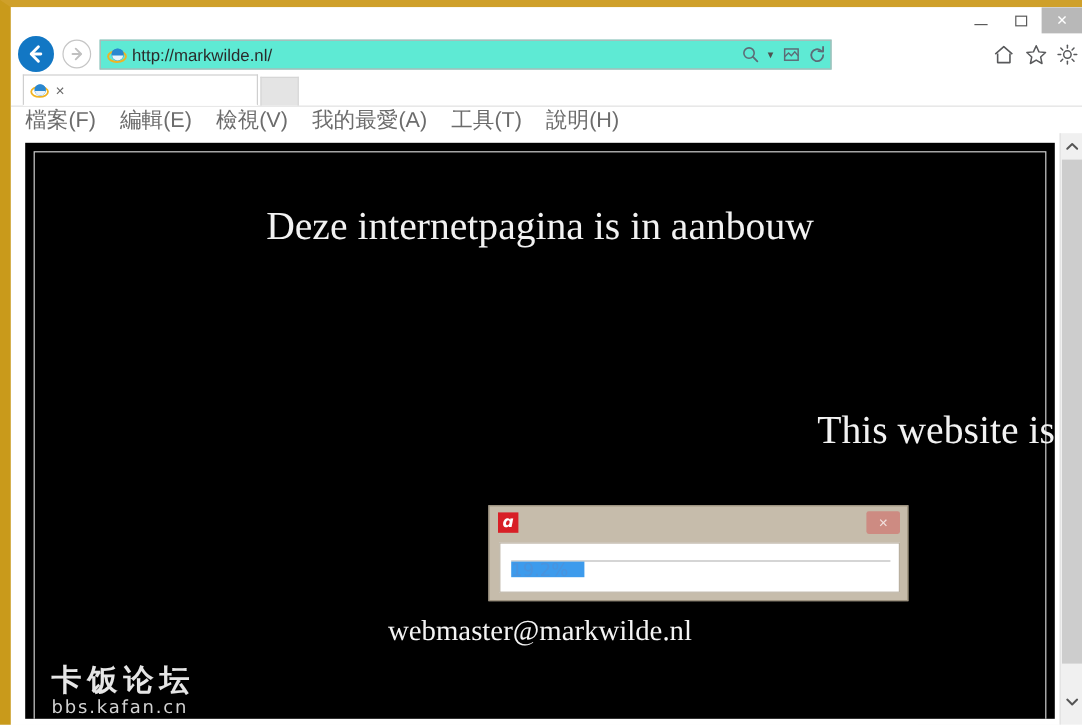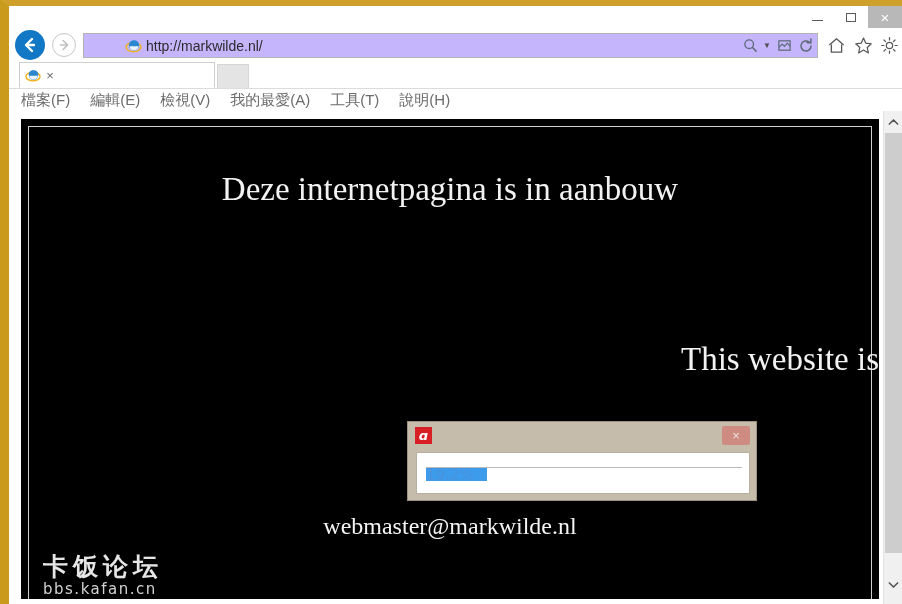--- a/index.html
+++ b/index.html
@@ -99,27 +99,26 @@
     width: 24px; height: 24px;
     border-radius: 50%;
     border: 1px solid #c6c6c6;
     box-sizing: border-box;
     display: flex; align-items: center; justify-content: center;
     background: #ffffff;
   }
   #address-box {
     position: absolute;
     left: 74px; top: 5px;
-    width: 735px; height: 25px;
-    background: #c4b5fd;
+    width: 610px; height: 25px;
+    background: #5eead4;
     border: 1px solid #b4b4b4;
     box-sizing: border-box;
     display: flex;
     align-items: center;
-    padding-left: 36px;
   }
   #favicon-address {
     margin-left: 5px;
     width: 17px; height: 17px;
     flex: 0 0 auto;
   }
   #url-text {
     margin-left: 4px;
     font-size: 14px;
     color: #2b2b2b;
@@ -210,21 +209,21 @@
     position: absolute;
     left: 0; top: 83px;
     width: 893px; height: 22px;
     background: #ffffff;
     display: flex;
     align-items: center;
     padding-left: 12px;
     box-sizing: border-box;
   }
   .menu-item {
-    font-size: 15px;
+    font-size: 18px;
     color: #6c6c6c;
     margin-right: 20px;
     white-space: nowrap;
     font-family: "Liberation Sans", sans-serif;
   }
 
   
   #viewport {
     position: absolute;
     left: 0; top: 105px;

